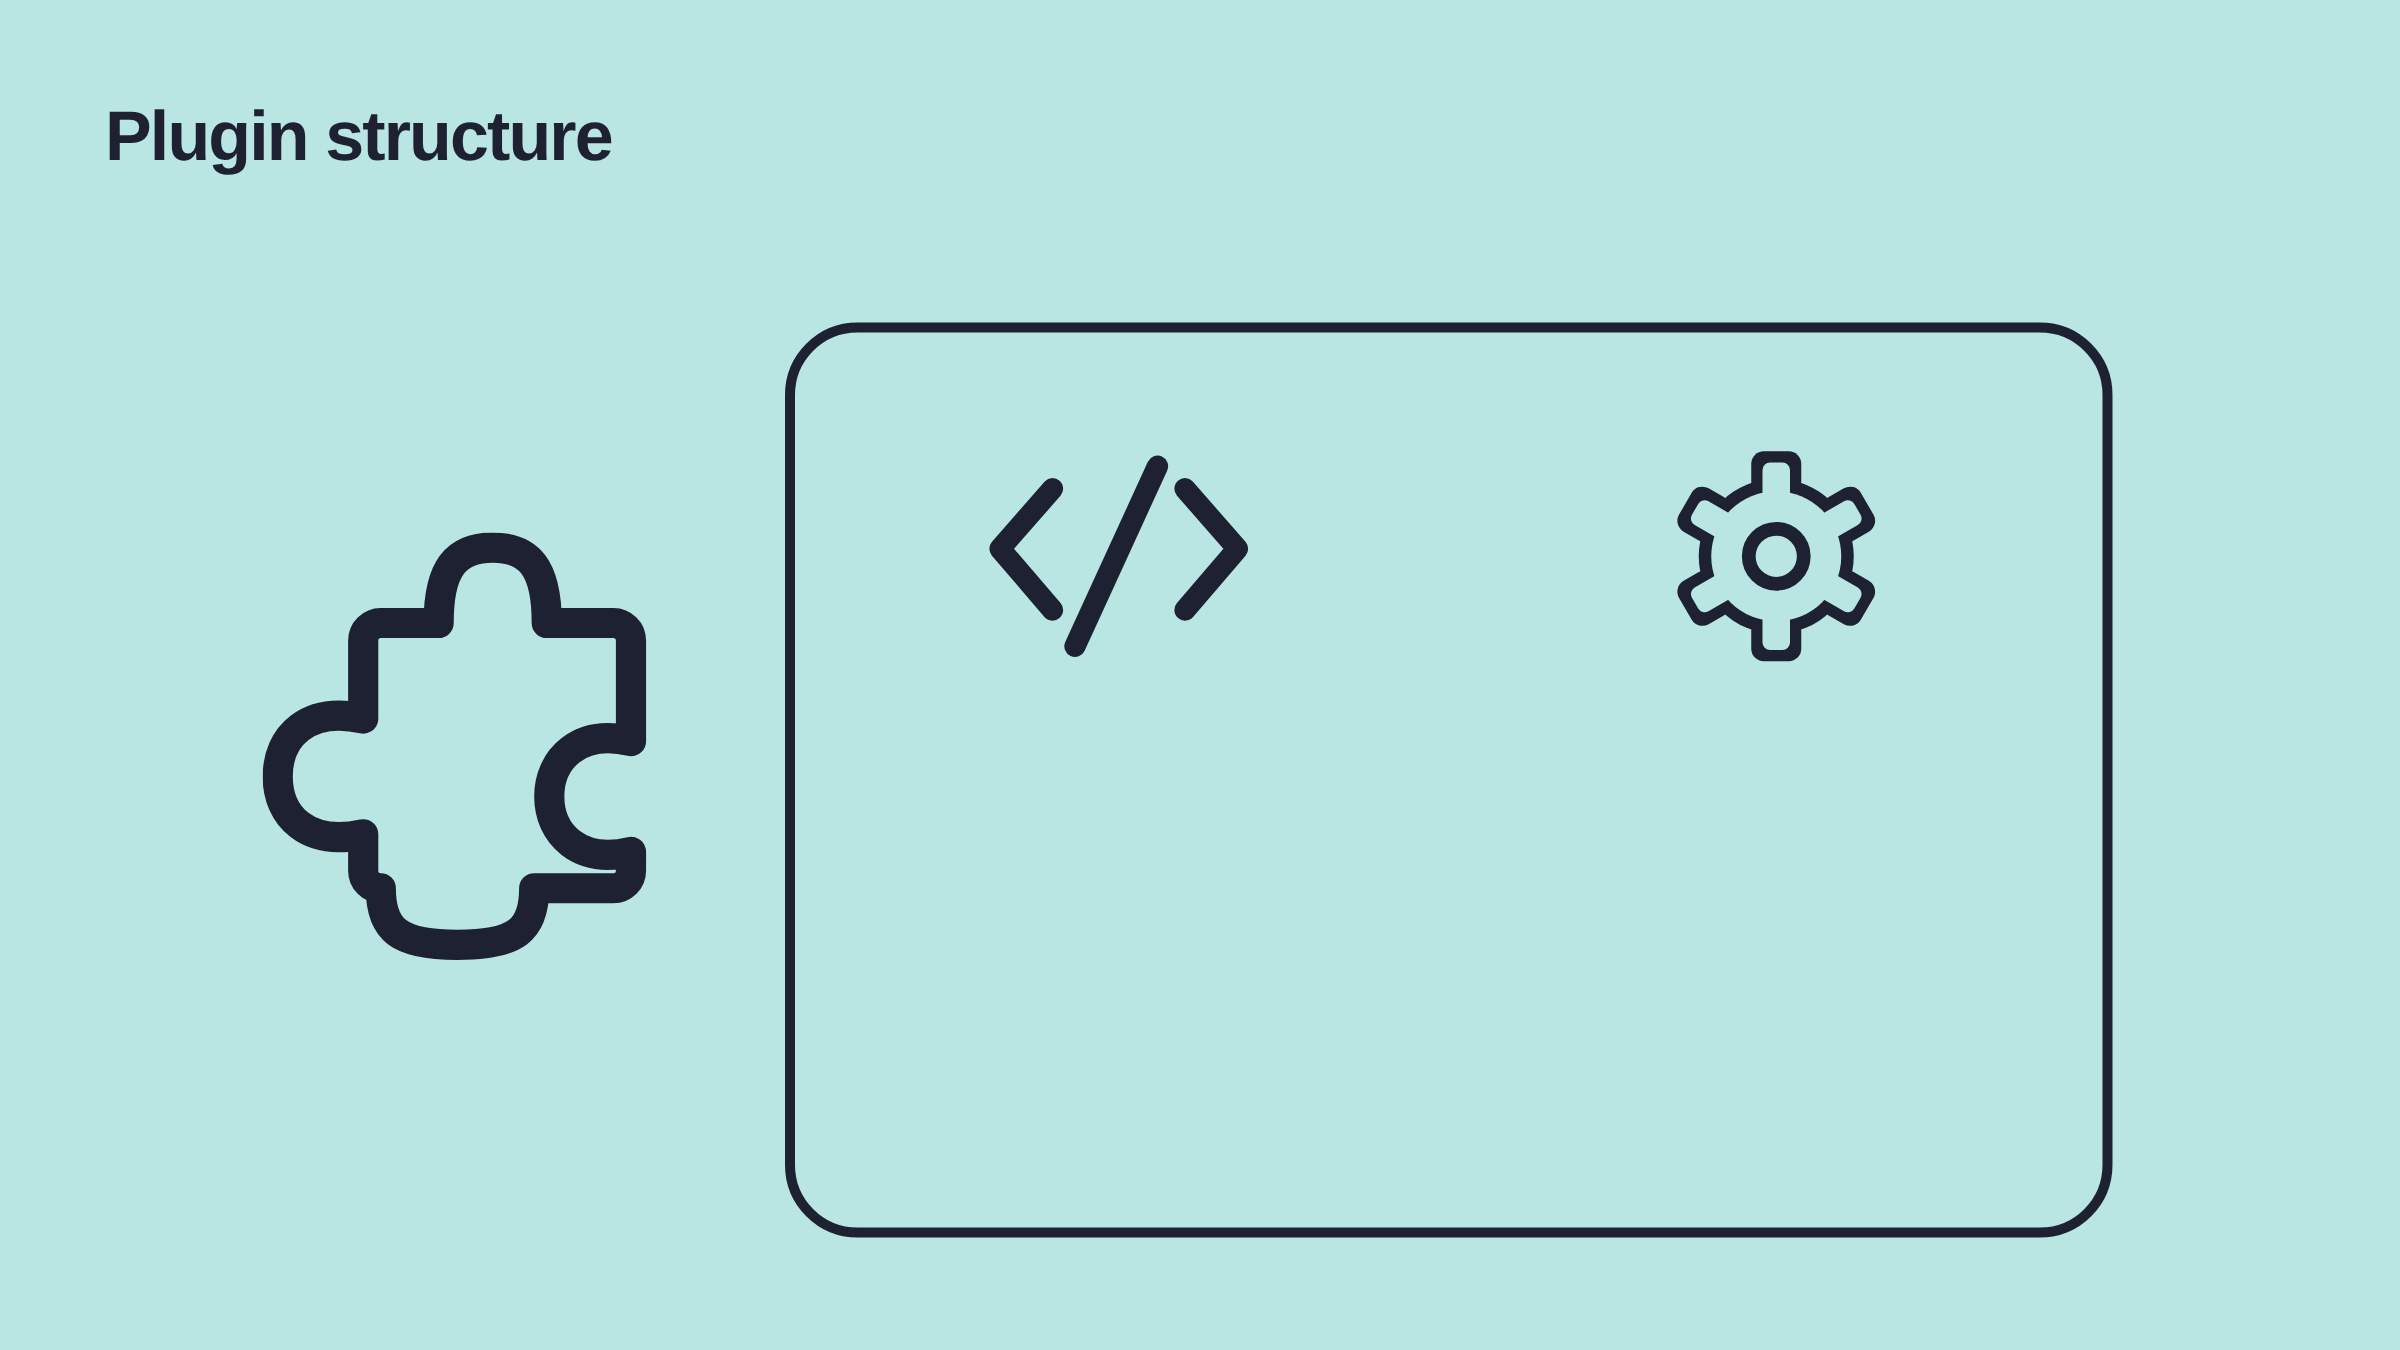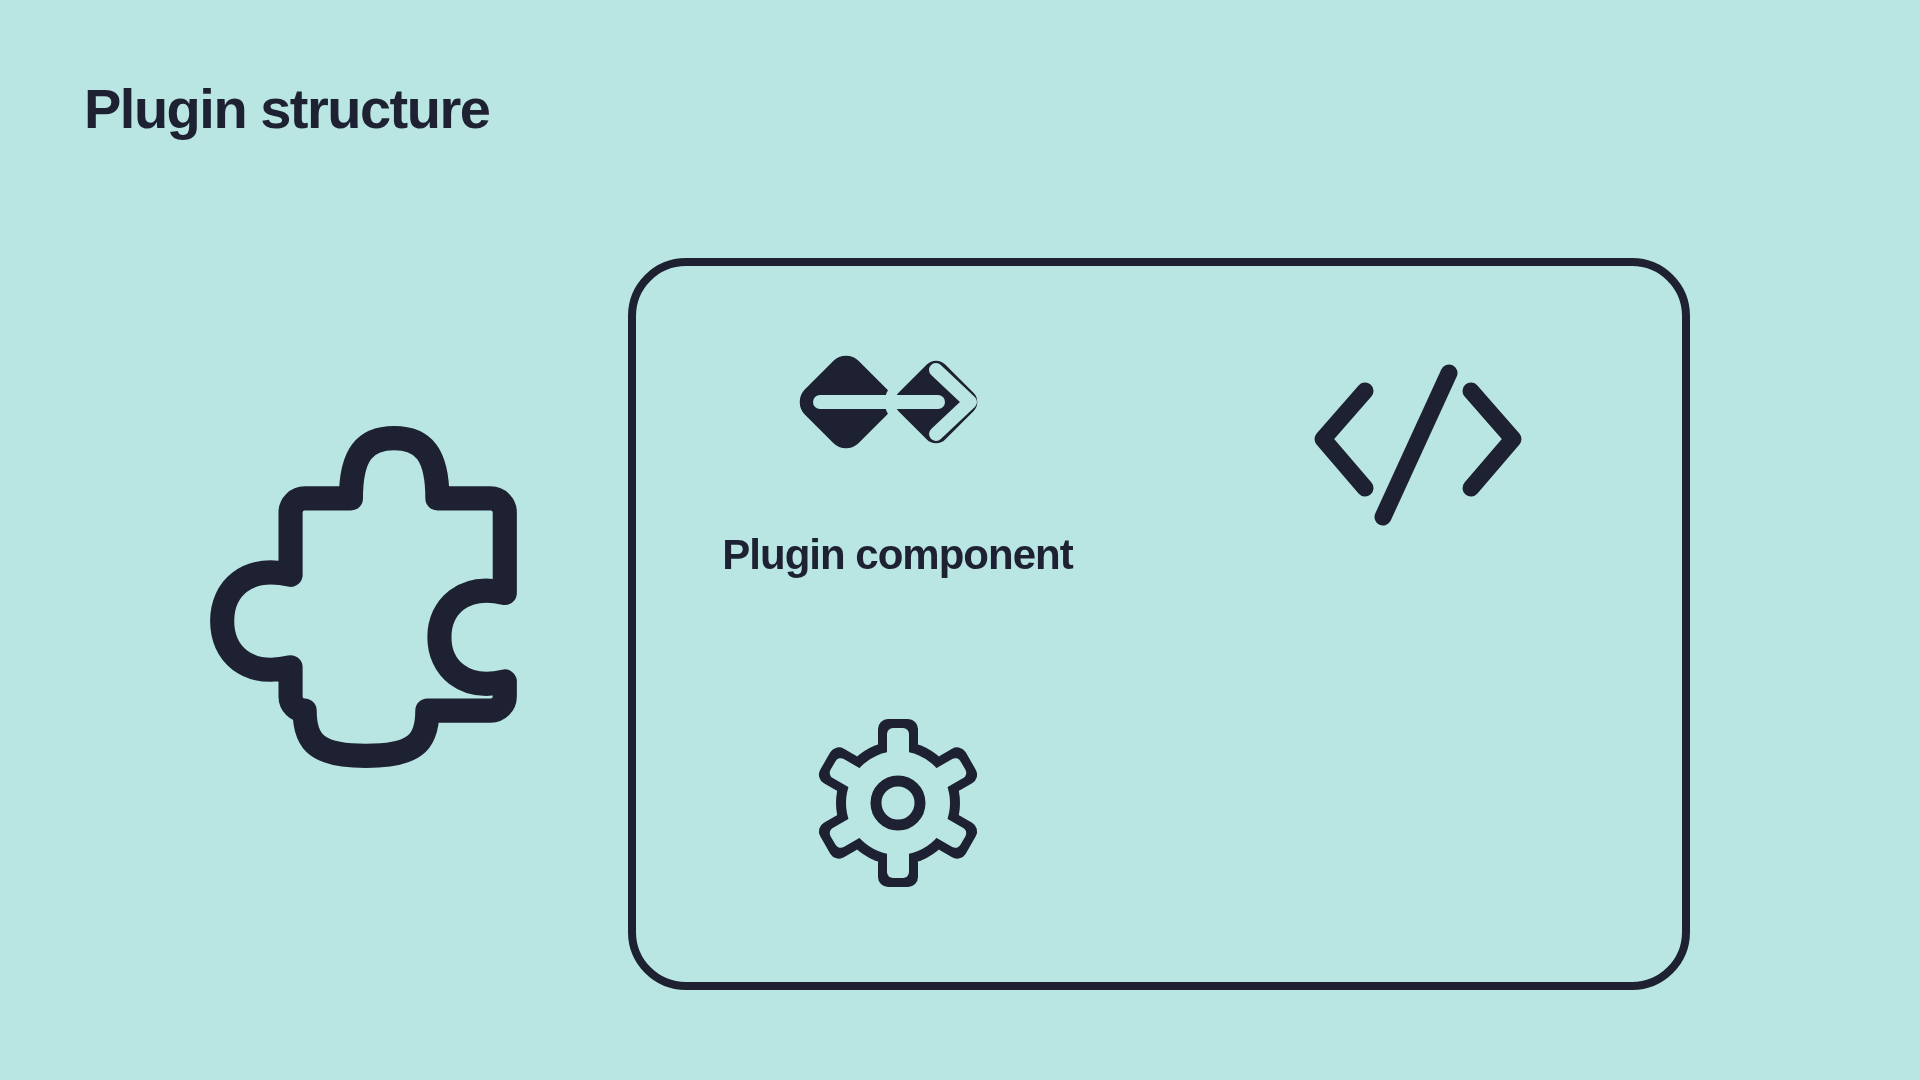--- a/index.html
+++ b/index.html
@@ -72,31 +72,20 @@
                C 36,250 12,226 12,194
                C 12,162 36,138 80,148
                L 80,86
                A 14,14 0 0 1 94,72
                Z" fill="none" stroke="var(--ink)" stroke-width="24" stroke-linecap="round" stroke-linejoin="round"></path>
     </svg>
   </div>
 
   <div class="structure-box">
 
-    <div class="cell">
-      <span class="icon-slot">
-        <svg width="224" height="148" viewBox="0 0 224 148" aria-hidden="true">
-          <rect x="22" y="36" width="76" height="76" rx="18" fill="var(--ink)" transform="rotate(45 60 74)"></rect>
-          <rect x="112" y="36" width="76" height="76" rx="18" fill="var(--ink)" stroke="var(--bg)" stroke-width="10" transform="rotate(45 150 74)"></rect>
-          <path d="M34,74 L152,74" stroke="var(--bg)" stroke-width="14" fill="none" stroke-linecap="round"></path>
-          <path d="M150,42 L184,74 L150,106" stroke="var(--bg)" stroke-width="14" fill="none" stroke-linecap="round" stroke-linejoin="round"></path>
-        </svg>
-      </span>
-      <span class="cell-label">Plugin component</span>
-    </div>
 
 
     <div class="cell">
       <span class="icon-slot">
         <svg width="216" height="172" viewBox="0 0 216 172" aria-hidden="true">
           <path d="M52,32 L10,80 L52,129" stroke="var(--ink)" stroke-width="17" fill="none" stroke-linecap="round" stroke-linejoin="round"></path>
           <path d="M158,32 L200,80 L158,129" stroke="var(--ink)" stroke-width="17" fill="none" stroke-linecap="round" stroke-linejoin="round"></path>
           <path d="M136,14 L70,158" stroke="var(--ink)" stroke-width="17" fill="none" stroke-linecap="round"></path>
         </svg>
       </span>

